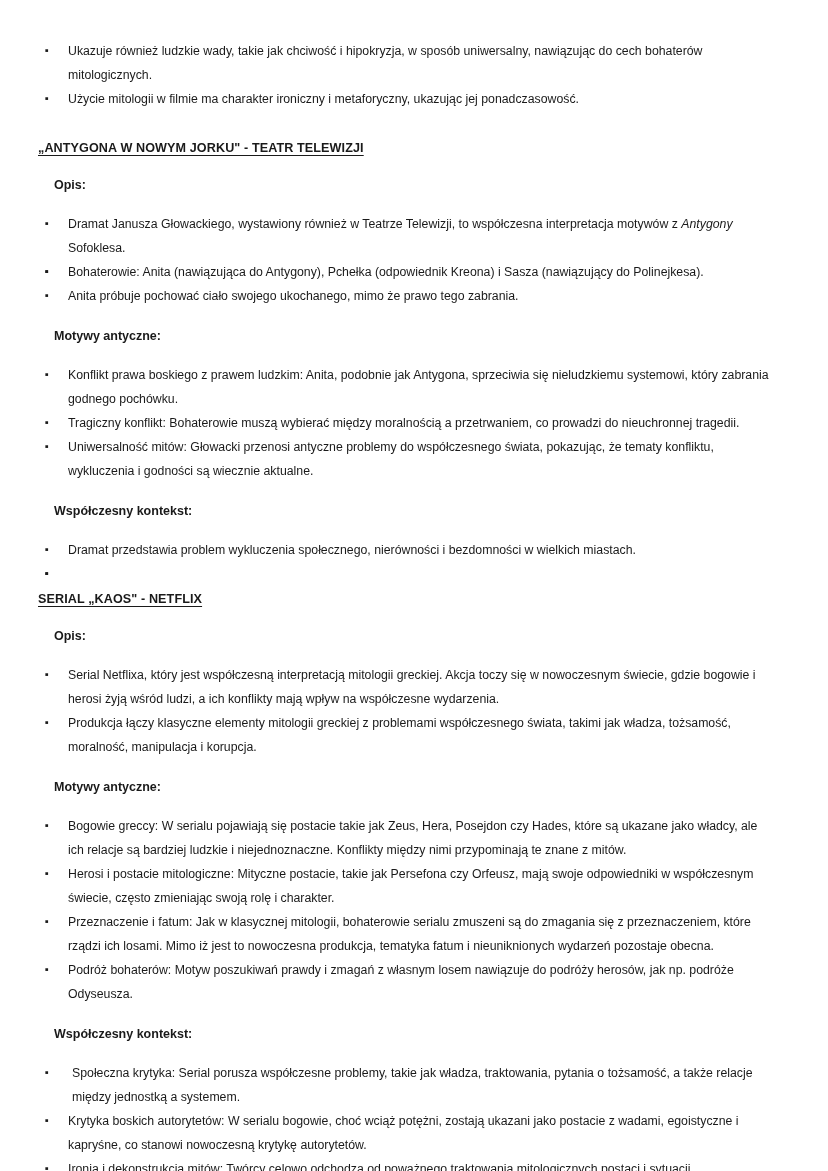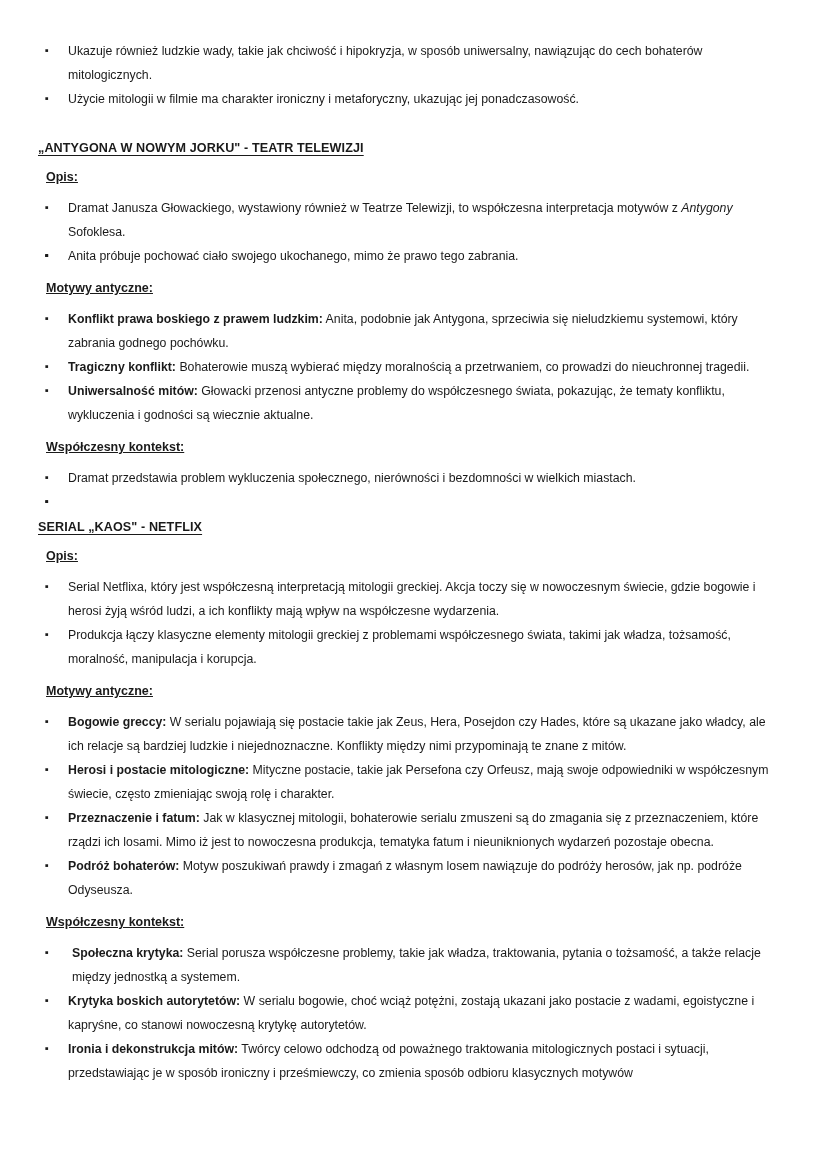--- a/index.html
+++ b/index.html
@@ -35,24 +35,23 @@
     letter-spacing: 0.1px;
     text-decoration: underline;
     text-underline-offset: 3px;
     margin: 0;
     padding: 0;
     line-height: 1.6;
   }
   .sub-heading {
     font-weight: bold;
     font-size: 12.5px;
-    margin: 8px;
+    margin: 16px;
     padding: 0;
     line-height: 1.85;
-    text-decoration: underline;
   }
 
   
   ul.bullets {
     list-style: none;
     margin: 0;
     padding: 0;
   }
   ul.bullets > li {
     position: relative;
@@ -65,21 +64,21 @@
     position: absolute;
     left: 7px;
     top: 0;
     width: 10px;
     text-align: left;
     font-size: 11px;
     line-height: 1.95;
     color: #1a1a1a;
   }
   li .lead {
-    font-weight: bold;
+    font-weight: normal;
   }
   li .ital {
     font-style: italic;
     text-align: right;
   }
 
   .spacer-lg { height: 26px; }
 
   
   ul.bullets > li.indent-extra {
@@ -108,21 +107,21 @@
 
       <div class="sub-heading">Opis:</div>
       <ul class="bullets">
         <li>
           <span class="bullet-dot">▪</span><span>Dramat Janusza Głowackiego, wystawiony również w Teatrze Telewizji, to współczesna interpretacja motywów z </span><span class="ital">Antygony</span><span> Sofoklesa.</span>
         </li>
         <li>
           <span class="bullet-dot">▪</span>
         </li>
         <li>
-          <span class="bullet-dot">▪</span>
+          <span class="bullet-dot">▪</span><span>Bohaterowie: Anita (nawiązująca do Antygony), Pchełka (odpowiednik Kreona) i Sasza (nawiązujący do Polinejkesa).</span>
         </li>
         <li>
           <span class="bullet-dot">▪</span><span>Anita próbuje pochować ciało swojego ukochanego, mimo że prawo tego zabrania.</span>
         </li>
       </ul>
 
       <div class="sub-heading">Motywy antyczne:</div>
       <ul class="bullets">
         <li>
           <span class="bullet-dot">▪</span><span class="lead">Konflikt prawa boskiego z prawem ludzkim:</span><span> Anita, podobnie jak Antygona, sprzeciwia się nieludzkiemu systemowi, który zabrania godnego pochówku.</span>

